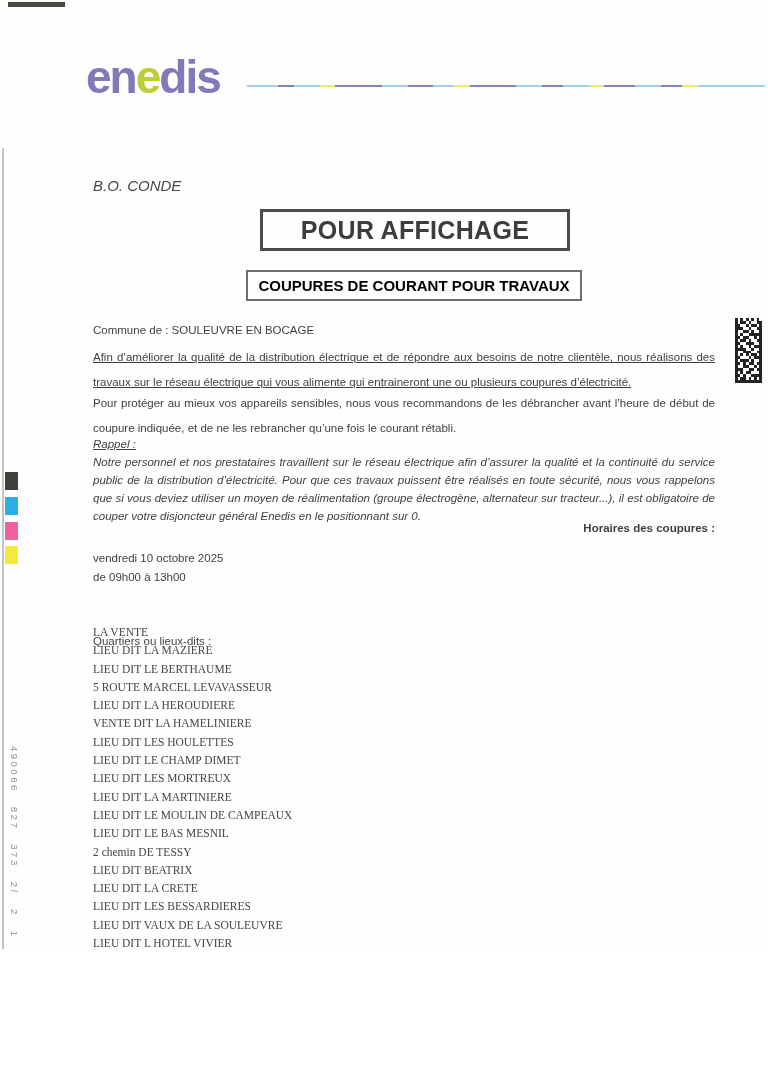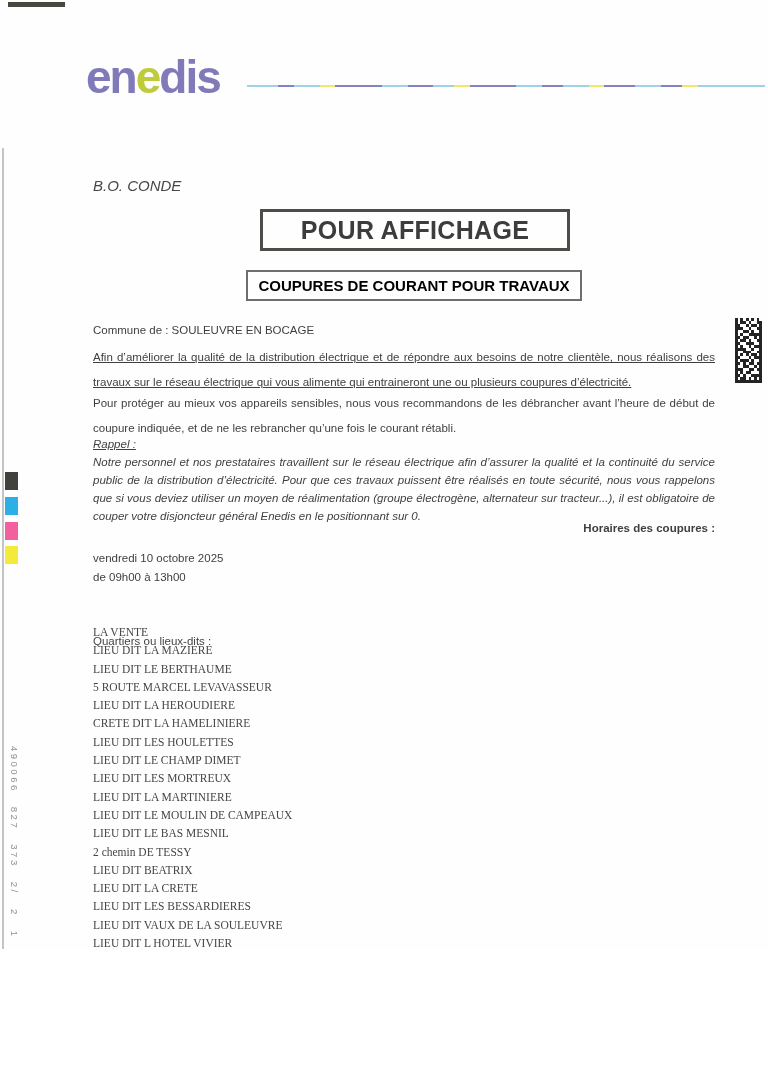--- a/index.html
+++ b/index.html
@@ -338,21 +338,21 @@
   <div class="tx sched-date">vendredi 10 octobre 2025</div>
   <div class="tx sched-time">de 09h00 à 13h00</div>
 
   <div class="tx districts-label">Quartiers ou lieux-dits :</div>
   <div class="tx districts">
       <div class="loc-line">LA VENTE</div>
       <div class="loc-line">LIEU DIT LA MAZIERE</div>
       <div class="loc-line">LIEU DIT LE BERTHAUME</div>
       <div class="loc-line">5 ROUTE MARCEL LEVAVASSEUR</div>
       <div class="loc-line">LIEU DIT LA HEROUDIERE</div>
-      <div class="loc-line">CRETE DIT LA HAMELINIERE</div>
+      <div class="loc-line">VENTE DIT LA HAMELINIERE</div>
       <div class="loc-line">LIEU DIT LES HOULETTES</div>
       <div class="loc-line">LIEU DIT LE CHAMP DIMET</div>
       <div class="loc-line">LIEU DIT LES MORTREUX</div>
       <div class="loc-line">LIEU DIT LA MARTINIERE</div>
       <div class="loc-line">LIEU DIT LE MOULIN DE CAMPEAUX</div>
       <div class="loc-line">LIEU DIT LE BAS MESNIL</div>
       <div class="loc-line">2 chemin DE TESSY</div>
       <div class="loc-line">LIEU DIT BEATRIX</div>
       <div class="loc-line">LIEU DIT LA CRETE</div>
       <div class="loc-line">LIEU DIT LES BESSARDIERES</div>

